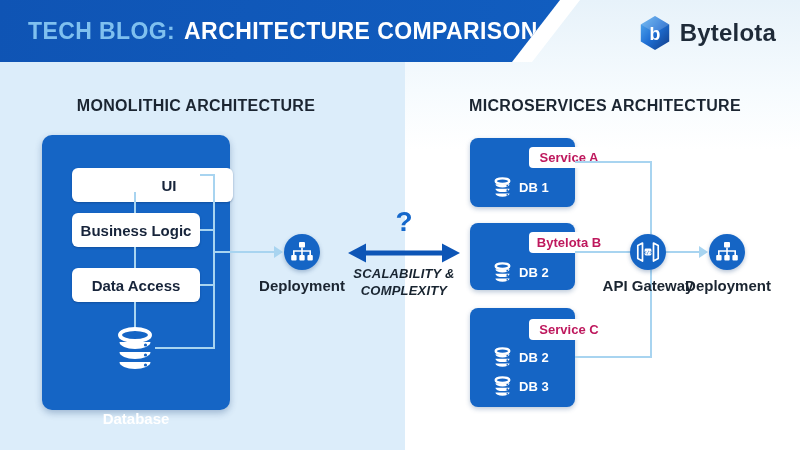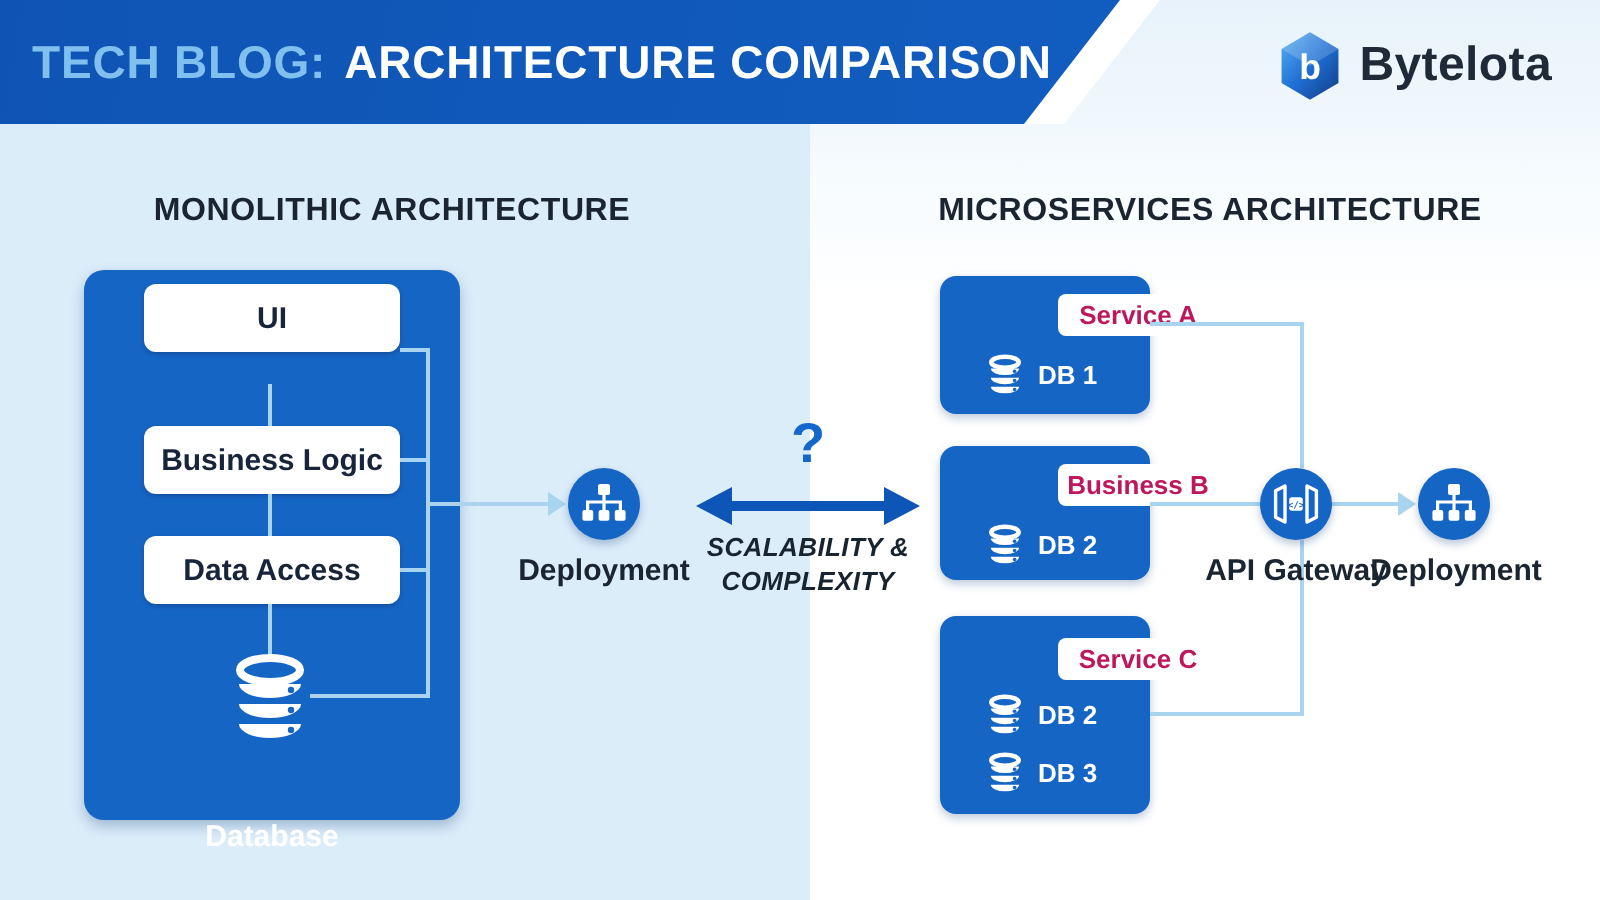--- a/index.html
+++ b/index.html
@@ -11,21 +11,21 @@
   
   .panel-left{position:absolute;left:0;top:0;width:405px;height:450px;background:#dcedfa;}
   .panel-right{position:absolute;left:405px;top:0;width:395px;height:450px;
     background:linear-gradient(180deg,#e7f2fa 0px,#f6fbfe 90px,#ffffff 150px);}
   
   .banner-stripe{position:absolute;left:0;top:0;width:800px;height:62px;
     background:#ffffff;clip-path:polygon(556px 0,580px 0,532px 62px,508px 62px);}
   .banner{position:absolute;left:0;top:0;width:800px;height:62px;
     background:linear-gradient(100deg,#0f54b4,#1261c4);
     clip-path:polygon(0 0,560px 0,512px 62px,0 62px);
-    display:flex;align-items:center;padding-left:16px;box-sizing:border-box;}
+    display:flex;align-items:center;padding-left:28px;box-sizing:border-box;}
   .banner .kicker{color:#7fc0ef;font-size:23px;font-weight:bold;letter-spacing:.4px;}
   .banner .title{color:#ffffff;font-size:23px;font-weight:bold;letter-spacing:.4px;margin-left:9px;}
   
   .logo{position:absolute;top:15px;right:24px;display:flex;align-items:center;gap:9px;}
   .logo .brand-name{color:#1e2a38;font-size:24px;font-weight:bold;letter-spacing:.2px;}
   
   .section-heading{position:absolute;top:97px;font-size:16px;font-weight:bold;color:#1b2531;
     letter-spacing:.3px;text-align:center;width:320px;}
   .heading-left{left:36px;} .heading-right{left:445px;}
   
@@ -85,21 +85,21 @@
       <text x="18" y="27.5" text-anchor="middle" font-size="20" font-weight="bold" fill="#ffffff">b</text>
     </svg>
     <span class="brand-name">Bytelota</span>
   </div>
 
   <div class="section-heading heading-left">MONOLITHIC ARCHITECTURE</div>
   <div class="section-heading heading-right">MICROSERVICES ARCHITECTURE</div>
 
   <div class="monolith-box"></div>
 
-  <div class="layer-box" style="top:142px;">UI</div>
+  <div class="layer-box" style="top:168px;padding-left:33px;">UI</div>
   <div class="layer-box" style="top:213px;">Business Logic</div>
   <div class="layer-box" style="top:268px;">Data Access</div>
 
   <div class="vline" style="left:134px;top:192px;height:21px;"></div>
   <div class="vline" style="left:134px;top:247px;height:21px;"></div>
   <div class="vline" style="left:134px;top:302px;height:27px;"></div>
 
   <svg style="position:absolute;left:115px;top:326px;" width="40" height="46" viewBox="0 0 40 46">
     <ellipse cx="20" cy="9" rx="15" ry="6" fill="none" stroke="#ffffff" stroke-width="4"></ellipse>
     <path d="M4.5 16 a15.5 7 0 0 0 31 0 z" fill="#ffffff"></path>
@@ -139,21 +139,21 @@
   <div class="scalability-caption">
     <div>SCALABILITY &amp;</div>
     <div>COMPLEXITY</div>
   </div>
 
   <div class="service-box" style="top:138px;height:69px;"></div>
   <div class="service-box" style="top:223px;height:67px;"></div>
   <div class="service-box" style="top:308px;height:99px;"></div>
 
   <div class="service-pill" style="top:147px;">Service A</div>
-  <div class="service-pill" style="top:232px;">Business B</div>
+  <div class="service-pill" style="top:232px;">Bytelota B</div>
   <div class="service-pill" style="top:319px;">Service C</div>
 
   <div class="db-row" style="top:176px;">
     <svg width="19" height="21" viewBox="0 0 40 46">
       <ellipse cx="20" cy="9" rx="15" ry="6" fill="none" stroke="#ffffff" stroke-width="5"></ellipse>
       <path d="M4.5 16 a15.5 7 0 0 0 31 0 z" fill="#ffffff"></path>
         <circle cx="30.5" cy="19" r="2" fill="#1565c5"></circle>
       <path d="M4.5 26 a15.5 7 0 0 0 31 0 z" fill="#ffffff"></path>
         <circle cx="30.5" cy="29" r="2" fill="#1565c5"></circle>
       <path d="M4.5 36 a15.5 7 0 0 0 31 0 z" fill="#ffffff"></path>

